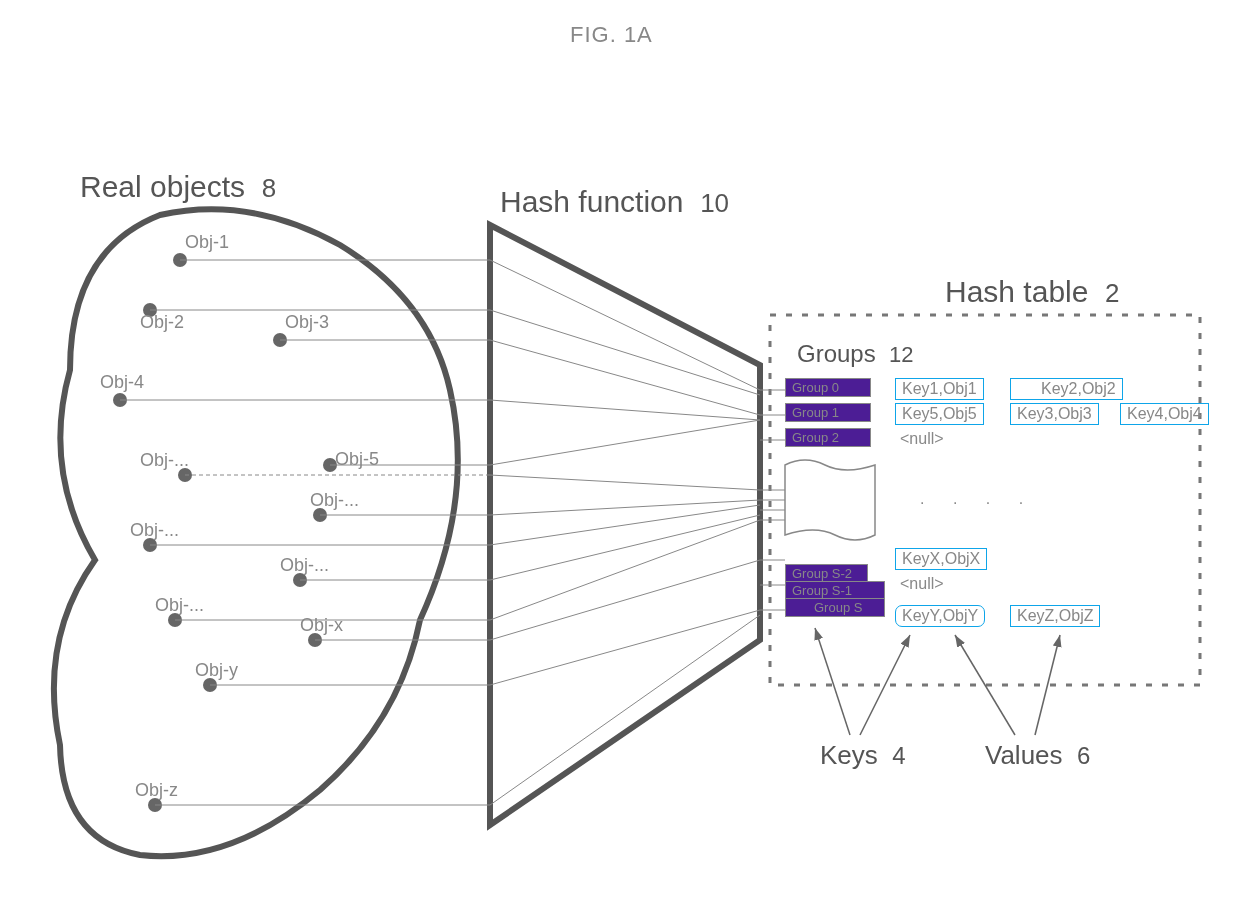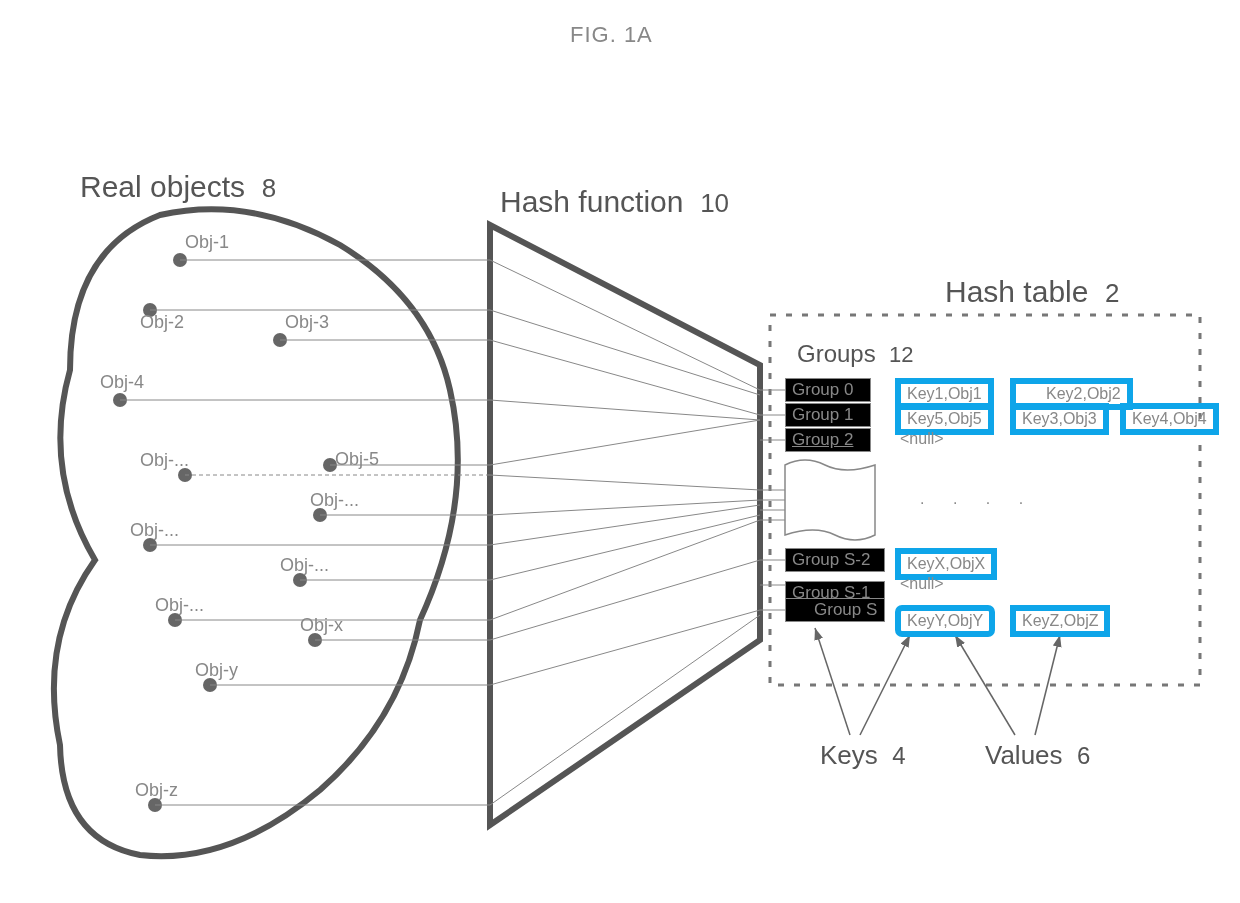--- a/index.html
+++ b/index.html
@@ -2,22 +2,22 @@
 <html><head>
 <meta charset="utf-8">
 <style>
   * { box-sizing: border-box; }
   body { margin: 0; padding: 0; width: 1240px; height: 903px; background: #fff; font-family: Arial, sans-serif; position: relative; }
   svg { position: absolute; top: 0; left: 0; }
   .title { position: absolute; font-size: 22px; color: #888; letter-spacing: 1px; }
   .label-large { position: absolute; font-size: 30px; color: #555; }
   .label-num { color: #555; font-size: 26px; }
   .obj-label { position: absolute; font-size: 18px; color: #888; }
-  .group-box { position: absolute; border: 1px solid #888; background: #000000; font-size: 17px; color: #888; padding: 1px 6px; white-space: nowrap; }
-  .kv-box { position: absolute; border: 6px solid #0ea5e9; font-size: 16px; color: #888; padding: 1px 6px; white-space: nowrap; }
+  .group-box { position: absolute; border: 1px solid #888; background: #4c1d95; font-size: 13px; color: #888; padding: 1px 6px; white-space: nowrap; }
+  .kv-box { position: absolute; border: 1px solid #0ea5e9; font-size: 16px; color: #888; padding: 1px 6px; white-space: nowrap; }
   .null-text { position: absolute; font-size: 16px; color: #888; }
   .dots { position: absolute; font-size: 16px; color: #888; letter-spacing: 12px; }
 </style>
 </head>
 <body>
 
 <div class="title" style="left:570px; top:22px;">FIG. 1A</div>
 
 <div class="label-large" style="left:80px; top:170px;">
   <span>Real objects</span>
@@ -132,23 +132,23 @@
 <div class="obj-label" style="left:310px; top:490px;">Obj-...</div>
 <div class="obj-label" style="left:130px; top:520px;">Obj-...</div>
 <div class="obj-label" style="left:280px; top:555px;">Obj-...</div>
 <div class="obj-label" style="left:155px; top:595px;">Obj-...</div>
 <div class="obj-label" style="left:300px; top:615px;">Obj-x</div>
 <div class="obj-label" style="left:195px; top:660px;">Obj-y</div>
 <div class="obj-label" style="left:135px; top:780px;">Obj-z</div>
 
 <div class="group-box" style="left:785px; top:378px; width:86px;">Group 0</div>
 <div class="group-box" style="left:785px; top:403px; width:86px;">Group 1</div>
-<div class="group-box" style="left:785px; top:428px; width:86px;text-decoration:underline;">Group 2</div>
+<div class="group-box" style="left:785px; top:428px; width:86px;">Group 2</div>
 
-<div class="group-box" style="left:785px; top:548px; width:100px;">Group S-2</div>
+<div class="group-box" style="left:785px; top:564px; width:83px;">Group S-2</div>
 <div class="group-box" style="left:785px; top:573px; width:100px;margin-top:8px;">Group S-1</div>
 <div class="group-box" style="left:785px; top:598px; width:100px;padding-left:28px;">Group S</div>
 
 <div class="kv-box" style="left:895px; top:378px;">Key1,Obj1</div>
 <div class="kv-box" style="left:1010px; top:378px;padding-left:30px;">Key2,Obj2</div>
 
 <div class="kv-box" style="left:895px; top:403px;">Key5,Obj5</div>
 <div class="kv-box" style="left:1010px; top:403px;">Key3,Obj3</div>
 <div class="kv-box" style="left:1120px; top:403px;">Key4,Obj4</div>
 

